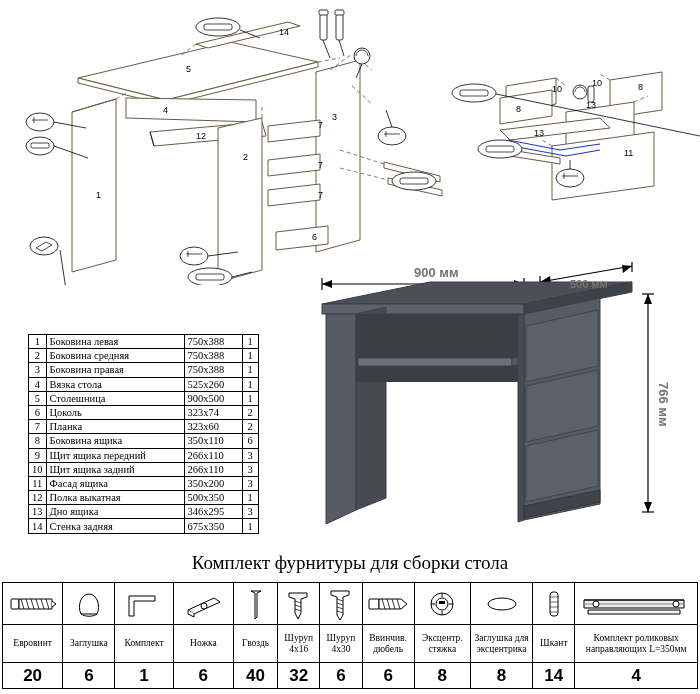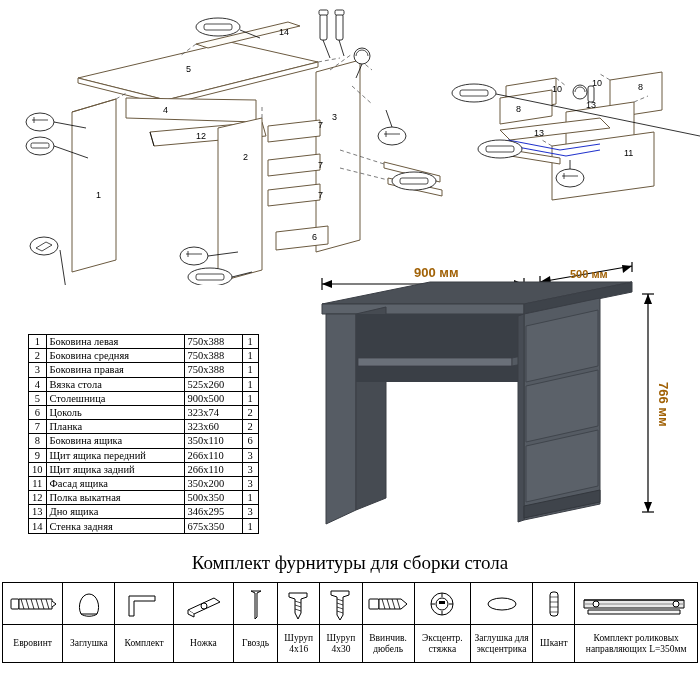--- a/index.html
+++ b/index.html
@@ -38,24 +38,24 @@
   .parts-table td.qty { width:16px; text-align:center; }
 
   
   .desk-wrap { position:absolute; left:300px; top:262px; width:400px; height:290px; }
   .desk-wrap svg { position:absolute; left:0; top:0; }
   .dim-label {
     position:absolute;
     font-family:"Liberation Sans", sans-serif;
     font-weight:bold;
     font-size:13px;
-    color:#a16207;
+    color:#737373;
   }
   .dim-900 { left:114px; top:3px; }
-  .dim-500 { left:270px; top:6px; font-size:11px; }
+  .dim-500 { left:270px; top:16px; font-size:11px; }
   .dim-766 {
     left:356px; top:120px;
     writing-mode:vertical-rl;
     font-size:13px;
   }
 
   
   .hw-title {
     position:absolute; left:0; top:552px; width:700px;
     text-align:center;
@@ -539,16 +539,30 @@
         <td>Ножка</td>
         <td>Гвоздь</td>
         <td>Шуруп 4х16</td>
         <td>Шуруп 4х30</td>
         <td>Ввинчив. дюбель</td>
         <td>Эксцентр. стяжка</td>
         <td>Заглушка для эксцентрика</td>
         <td>Шкант</td>
         <td>Комплект роликовых направляющих L=350мм</td>
       </tr>
+      <tr class="counts">
+        <td>20</td>
+        <td>6</td>
+        <td>1</td>
+        <td>6</td>
+        <td>40</td>
+        <td>32</td>
+        <td>6</td>
+        <td>6</td>
+        <td>8</td>
+        <td>8</td>
+        <td>14</td>
+        <td>4</td>
+      </tr>
     </tbody>
   </table>
 
 </div>
 
 </body></html>

